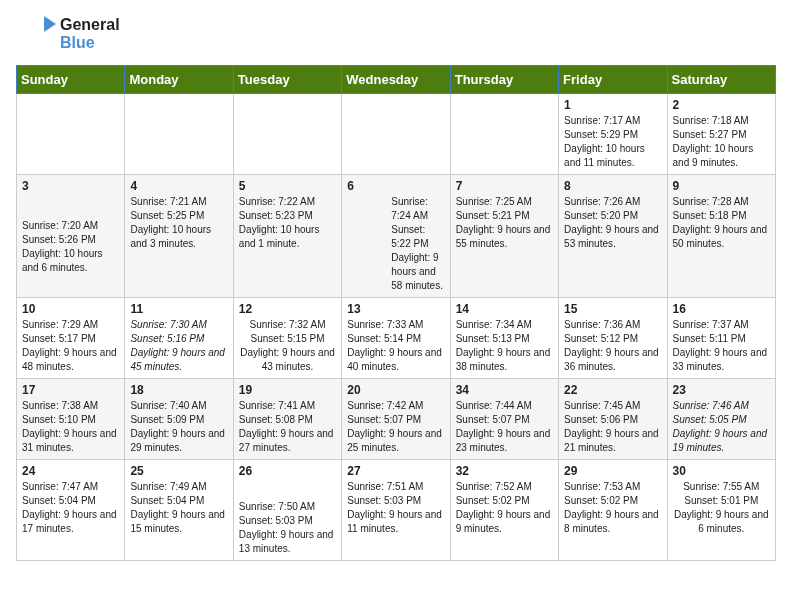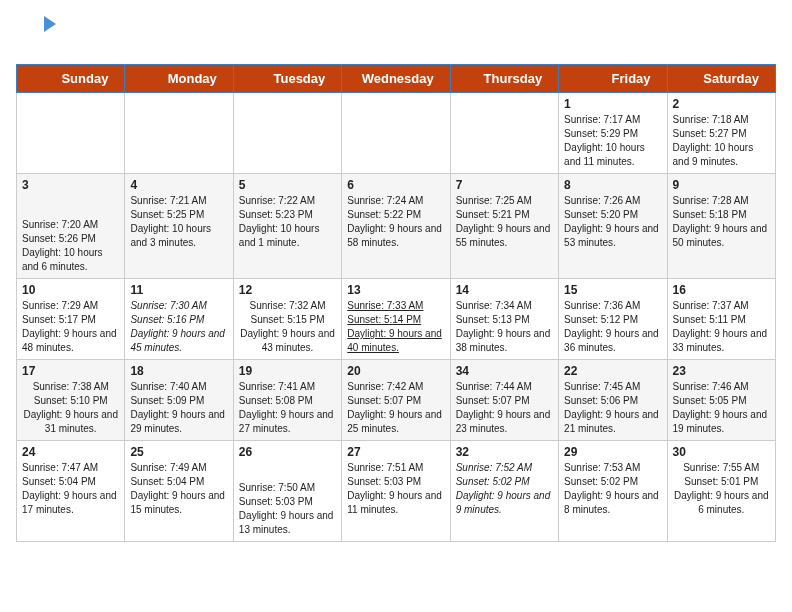--- a/index.html
+++ b/index.html
@@ -32,26 +32,26 @@
     .location {
       font-size: 14px;
       color: #333;
     }
     .calendar {
       width: 100%;
       border-collapse: collapse;
       border: 1px solid #ccc;
     }
     .calendar th {
-      background-color: #c2410c;
+      background-color: #4d7c0f;
       color: #fff;
       font-size: 13px;
       font-weight: bold;
-      padding: 6px 16px;
-      text-align: right;
+      padding: 6px 4px;
+      text-align: left;
       border: 1px solid #3a7fc1;
     }
     .calendar td {
       vertical-align: top;
       border: 1px solid #ccc;
       padding: 4px 5px;
       width: calc(100% / 7);
       min-height: 80px;
       font-size: 10.5px;
       color: #222;
@@ -75,20 +75,24 @@
     }
   </style>
 </head>
 <body>
 
 <div class="header">
   <div class="logo">
       <svg width="40" height="36" viewBox="0 0 40 36">
         <polygon points="28,0 40,8 28,16" fill="#4a90d9"></polygon>
       </svg>
+      <div style="display: flex; flex-direction: column; line-height: 1.15;">
+        <span style="font-weight: bold; font-size: 16px; color: rgb(34, 34, 34);">General</span>
+        <span style="font-weight: bold; font-size: 16px; color: rgb(74, 144, 217);">Blue</span>
+      </div>
     </div>
   <div class="title-block">
     <div class="month-title"></div>
     <div class="location"></div>
   </div>
 </div>
 
 <table class="calendar">
   <thead>
     <tr>
@@ -135,21 +139,21 @@
 Daylight: 10 hours and 3 minutes.</div>
         </td>
         <td>
           <div class="day-num">5</div>
           <div class="day-info" style="white-space: pre-line;">Sunrise: 7:22 AM
 Sunset: 5:23 PM
 Daylight: 10 hours and 1 minute.</div>
         </td>
         <td>
           <div class="day-num">6</div>
-          <div class="day-info" style="white-space: pre-line;">Sunrise: 7:24 AM
+          <div class="day-info" style="white-space: pre-line; margin-left: 44px;">Sunrise: 7:24 AM
 Sunset: 5:22 PM
 Daylight: 9 hours and 58 minutes.</div>
         </td>
         <td>
           <div class="day-num">7</div>
           <div class="day-info" style="white-space: pre-line;">Sunrise: 7:25 AM
 Sunset: 5:21 PM
 Daylight: 9 hours and 55 minutes.</div>
         </td>
         <td>
@@ -179,21 +183,21 @@
 Daylight: 9 hours and 45 minutes.</div>
         </td>
         <td>
           <div class="day-num">12</div>
           <div class="day-info" style="white-space: pre-line; text-align: center;">Sunrise: 7:32 AM
 Sunset: 5:15 PM
 Daylight: 9 hours and 43 minutes.</div>
         </td>
         <td>
           <div class="day-num">13</div>
-          <div class="day-info" style="white-space: pre-line; text-decoration: underline;">Sunrise: 7:33 AM
+          <div class="day-info" style="white-space: pre-line;">Sunrise: 7:33 AM
 Sunset: 5:14 PM
 Daylight: 9 hours and 40 minutes.</div>
         </td>
         <td>
           <div class="day-num">14</div>
           <div class="day-info" style="white-space: pre-line;">Sunrise: 7:34 AM
 Sunset: 5:13 PM
 Daylight: 9 hours and 38 minutes.</div>
         </td>
         <td>
@@ -205,21 +209,21 @@
         <td>
           <div class="day-num">16</div>
           <div class="day-info" style="white-space: pre-line;">Sunrise: 7:37 AM
 Sunset: 5:11 PM
 Daylight: 9 hours and 33 minutes.</div>
         </td>
       </tr>
       <tr>
         <td>
           <div class="day-num">17</div>
-          <div class="day-info" style="white-space: pre-line; text-align: center;">Sunrise: 7:38 AM
+          <div class="day-info" style="white-space: pre-line;">Sunrise: 7:38 AM
 Sunset: 5:10 PM
 Daylight: 9 hours and 31 minutes.</div>
         </td>
         <td>
           <div class="day-num">18</div>
           <div class="day-info" style="white-space: pre-line;">Sunrise: 7:40 AM
 Sunset: 5:09 PM
 Daylight: 9 hours and 29 minutes.</div>
         </td>
         <td>
@@ -241,21 +245,21 @@
 Daylight: 9 hours and 23 minutes.</div>
         </td>
         <td>
           <div class="day-num">22</div>
           <div class="day-info" style="white-space: pre-line;">Sunrise: 7:45 AM
 Sunset: 5:06 PM
 Daylight: 9 hours and 21 minutes.</div>
         </td>
         <td>
           <div class="day-num">23</div>
-          <div class="day-info" style="white-space: pre-line;">Sunrise: 7:46 AM
+          <div class="day-info" style="white-space: pre-line; font-style: italic;">Sunrise: 7:46 AM
 Sunset: 5:05 PM
 Daylight: 9 hours and 19 minutes.</div>
         </td>
       </tr>
       <tr>
         <td>
           <div class="day-num">24</div>
           <div class="day-info" style="white-space: pre-line;">Sunrise: 7:47 AM
 Sunset: 5:04 PM
 Daylight: 9 hours and 17 minutes.</div>
@@ -273,21 +277,21 @@
 Daylight: 9 hours and 13 minutes.</div>
         </td>
         <td>
           <div class="day-num">27</div>
           <div class="day-info" style="white-space: pre-line;">Sunrise: 7:51 AM
 Sunset: 5:03 PM
 Daylight: 9 hours and 11 minutes.</div>
         </td>
         <td>
           <div class="day-num">32</div>
-          <div class="day-info" style="white-space: pre-line; font-style: italic;">Sunrise: 7:52 AM
+          <div class="day-info" style="white-space: pre-line;">Sunrise: 7:52 AM
 Sunset: 5:02 PM
 Daylight: 9 hours and 9 minutes.</div>
         </td>
         <td>
           <div class="day-num">29</div>
           <div class="day-info" style="white-space: pre-line;">Sunrise: 7:53 AM
 Sunset: 5:02 PM
 Daylight: 9 hours and 8 minutes.</div>
         </td>
         <td>

